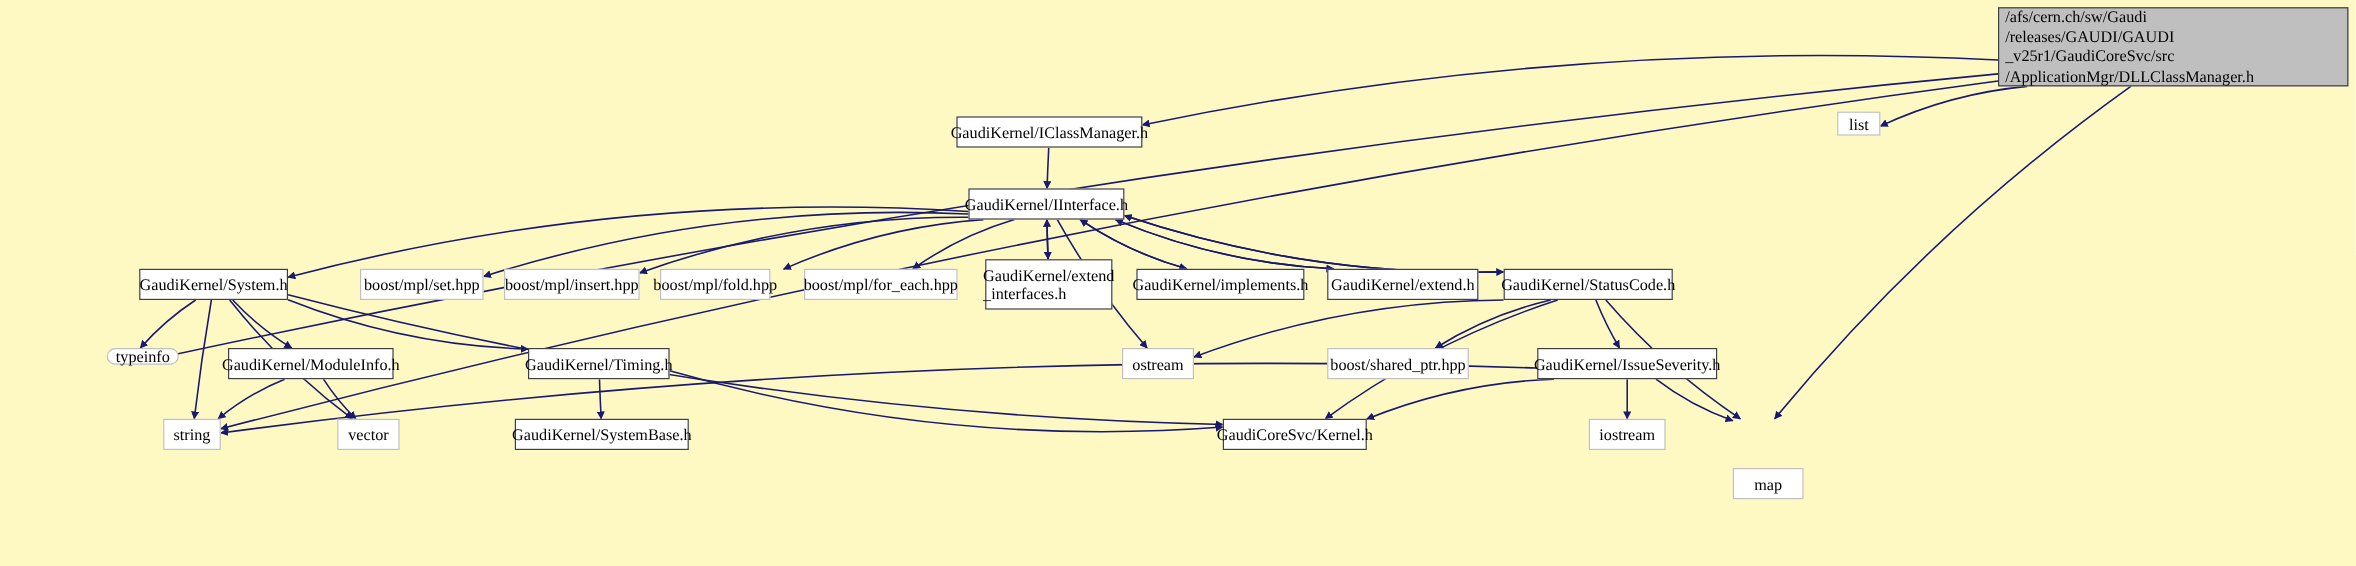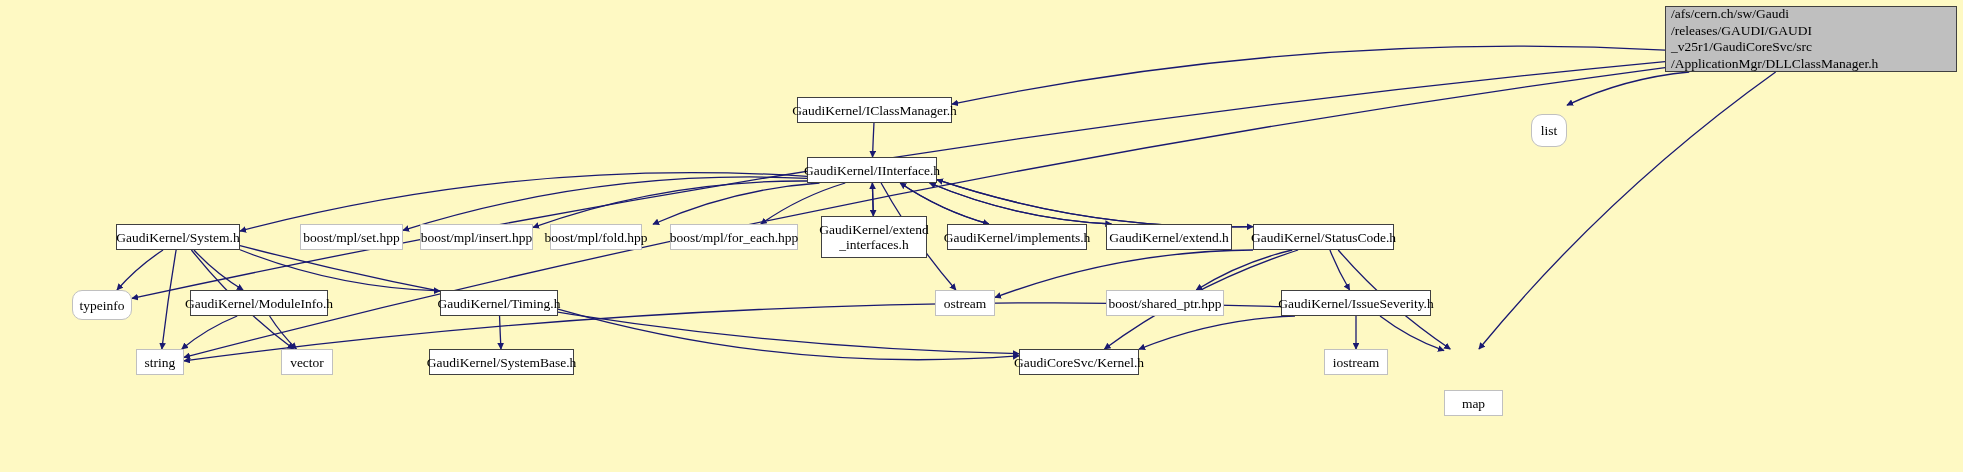--- a/index.html
+++ b/index.html
@@ -11,21 +11,21 @@
     font-family:Liberation Serif, serif;
     overflow:hidden;
   }
   #edges{position:absolute;left:0;top:0;width:1963px;height:472px;}
   .node{
     position:absolute;
     box-sizing:border-box;
     display:flex;
     align-items:center;
     justify-content:center;
-    text-align:center;
+    text-align:left;
     font-size:13.5px;
     line-height:15px;
     color:#000000;
     background:#ffffff;
     border:1px solid #c0c0c0;
     white-space:pre-line;
     padding:0 4px;
   }
   .node.internal{border:1px solid #404040;}
   .node.root{
@@ -87,34 +87,34 @@
         <path d="M 1356 316 Q 1356 332.5 1356 349" marker-end="url(#arw)"></path>
         <path d="M 1380.0169491525423 316 Q 1409.267307007155 338.3807046942417 1444 350.6330275229358" marker-end="url(#arw)"></path>
         <path d="M 1281 306.69983277591973 Q 730.2335253535083 287.8138130217088 184 360.81605351170566" marker-end="url(#arw)"></path>
       </g>
   </svg>
   <div id="nodes-layer">
       <div class="node root" style="left: 1665px; top: 6px; width: 292px; height: 66px;">/afs/cern.ch/sw/Gaudi
 /releases/GAUDI/GAUDI
 _v25r1/GaudiCoreSvc/src
 /ApplicationMgr/DLLClassManager.h</div>
-      <div class="node external" style="left: 1531px; top: 114px; width: 36px; height: 33px; border-radius: 11px;">list</div>
+      <div class="node external" style="left: 1531px; top: 93px; width: 36px; height: 20px;">list</div>
       <div class="node internal" style="left: 797px; top: 97px; width: 155px; height: 26px;">GaudiKernel/IClassManager.h</div>
       <div class="node internal" style="left: 807px; top: 157px; width: 130px; height: 26px;">GaudiKernel/IInterface.h</div>
       <div class="node internal" style="left: 116px; top: 224px; width: 124px; height: 26px;">GaudiKernel/System.h</div>
       <div class="node external" style="left: 300px; top: 224px; width: 103px; height: 26px;">boost/mpl/set.hpp</div>
       <div class="node external" style="left: 420px; top: 224px; width: 113px; height: 26px;">boost/mpl/insert.hpp</div>
       <div class="node external" style="left: 550px; top: 224px; width: 92px; height: 26px;">boost/mpl/fold.hpp</div>
       <div class="node external" style="left: 670px; top: 224px; width: 128px; height: 26px;">boost/mpl/for_each.hpp</div>
       <div class="node internal" style="left: 821px; top: 216px; width: 106px; height: 42px;">GaudiKernel/extend
 _interfaces.h</div>
       <div class="node internal" style="left: 947px; top: 224px; width: 140px; height: 26px;">GaudiKernel/implements.h</div>
       <div class="node internal" style="left: 1106px; top: 224px; width: 126px; height: 26px;">GaudiKernel/extend.h</div>
       <div class="node internal" style="left: 1253px; top: 224px; width: 141px; height: 26px;">GaudiKernel/StatusCode.h</div>
-      <div class="node external" style="left: 72px; top: 290px; width: 60px; height: 30px; border-radius: 10px;">typeinfo</div>
+      <div class="node external" style="left: 89px; top: 290px; width: 60px; height: 14px; border-radius: 10px;">typeinfo</div>
       <div class="node internal" style="left: 190px; top: 290px; width: 138px; height: 26px;">GaudiKernel/ModuleInfo.h</div>
       <div class="node internal" style="left: 440px; top: 290px; width: 118px; height: 26px;">GaudiKernel/Timing.h</div>
       <div class="node external" style="left: 935px; top: 290px; width: 60px; height: 26px;">ostream</div>
       <div class="node external" style="left: 1106px; top: 290px; width: 118px; height: 26px;">boost/shared_ptr.hpp</div>
       <div class="node internal" style="left: 1281px; top: 290px; width: 150px; height: 26px;">GaudiKernel/IssueSeverity.h</div>
       <div class="node external" style="left: 136px; top: 349px; width: 48px; height: 26px;">string</div>
       <div class="node external" style="left: 281px; top: 349px; width: 52px; height: 26px;">vector</div>
       <div class="node internal" style="left: 429px; top: 349px; width: 145px; height: 26px;">GaudiKernel/SystemBase.h</div>
       <div class="node internal" style="left: 1019px; top: 349px; width: 120px; height: 26px;">GaudiCoreSvc/Kernel.h</div>
       <div class="node external" style="left: 1324px; top: 349px; width: 64px; height: 26px;">iostream</div>

